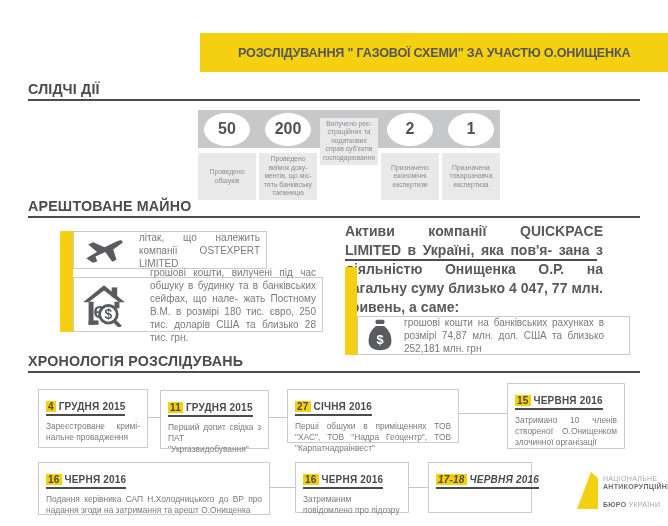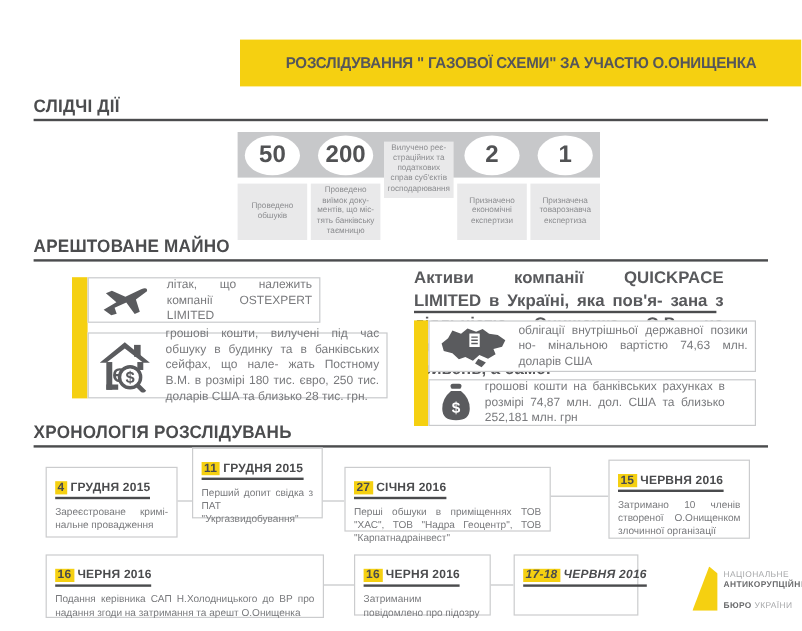--- a/index.html
+++ b/index.html
@@ -23,21 +23,21 @@
   .section-rule { position:absolute; height:2px; background:#4B4C4E; }
 
   
   .stats-wrap { position:absolute; left:198px; top:110px; width:304px; }
   .stats-band { position:absolute; left:0; top:0; width:302px; height:38px; background:#C7C8CA; }
   .stats-cols { position:relative; display:flex; gap:3px; }
   .stat-col { width:58px; display:flex; flex-direction:column; align-items:center; }
   .stat-ellipse {
     margin-top:2.5px; width:46px; height:33px; background:#fff; border-radius:50%;
     display:flex; align-items:center; justify-content:center;
-    font-weight:bold; font-size:20px; color:#515254;
+    font-weight:bold; font-size:16px; color:#515254;
   }
   .stat-caption {
     margin-top:7.5px; width:58px; height:47px; background:#E9E9EA;
     display:flex; align-items:center; justify-content:center; text-align:center;
     font-size:6.8px; line-height:1.25; color:#8B8C8F; padding:2px 3px;
   }
 
   
   .asset-bar { position:absolute; background:#F5D011; }
   .asset-box {
@@ -134,41 +134,28 @@
         <polygon class="ic" points="20,2 39,17.5 34,17.5 20,6.8 6,17.5 1,17.5"></polygon>
         <rect class="ic" x="6" y="17" width="4.5" height="21"></rect>
         <rect class="ic" x="29.5" y="17" width="4.5" height="6"></rect>
         <rect class="ic" x="6" y="34" width="9" height="4"></rect>
         <text x="10.5" y="32" font-size="15" font-weight="bold" class="ic" font-family="Liberation Sans, sans-serif">Є</text>
         <line x1="29.5" y1="34.5" x2="35" y2="40" stroke="#5A5B5E" stroke-width="3.4"></line>
         <circle cx="24" cy="28.5" r="8" fill="#ffffff" stroke="#5A5B5E" stroke-width="2.6"></circle>
         <text x="24" y="33" text-anchor="middle" font-size="12.5" font-weight="bold" class="ic" font-family="Liberation Sans, sans-serif">$</text>
       </svg>
     </span>
-    <div class="txt" style="margin-left:12px; width:180px;">грошові кошти, вилучені під час обшуку в будинку та в банківських сейфах, що нале- жать Постному В.М. в розмірі 180 тис. євро, 250 тис. доларів США та близько 28 тис. грн.</div>
+    <div class="txt" style="margin-left:24px; width:180px;">грошові кошти, вилучені під час обшуку в будинку та в банківських сейфах, що нале- жать Постному В.М. в розмірі 180 тис. євро, 250 тис. доларів США та близько 28 тис. грн.</div>
   </div>
 
   <div class="right-col-header">Активи компанії QUICKPACE LIMITED в Україні, яка пов'я- зана з діяльністю Онищенка О.Р. на загальну суму близько 4 047, 77 млн. гривень, а саме:</div>
   <div class="section-rule" style="left:345px; top:259px; width:252px; height:1.5px;"></div>
 
   <div class="asset-bar" style="left:345px; top:267px; width:12px; height:88px;"></div>
 
-  <div class="asset-box" style="left:357px; top:267px; width:273px; height:43px;">
-    <span class="ico">
-      <svg width="58" height="36" viewBox="0 0 64 40">
-        <path class="ic" d="M8 12 L12 5 L20 8 L26 3 L34 6 L40 3.5 L46 8 L54 9 L61 14 L58 20 L50 22 L52 27 L45 31 L37 27.5 L31 33 L24 29.5 L18 31.5 L12 26 L4 24 L2 17 Z"></path>
-        <path class="ic" d="M36 31 L43 34.5 L39 39 L33 35.5 Z"></path>
-        <rect x="27" y="7" width="11" height="14" rx="1" fill="#ffffff" stroke="#5A5B5E" stroke-width="1.4"></rect>
-        <line x1="29.5" y1="11" x2="35.5" y2="11" stroke="#5A5B5E" stroke-width="1.3"></line>
-        <line x1="29.5" y1="14" x2="35.5" y2="14" stroke="#5A5B5E" stroke-width="1.3"></line>
-        <line x1="29.5" y1="17" x2="35.5" y2="17" stroke="#5A5B5E" stroke-width="1.3"></line>
-      </svg>
-    </span>
-    <div class="txt" style="margin-left:8px; width:192px;">облігації внутрішньої державної  позики но- мінальною вартістю 74,63 млн. доларів США</div>
-  </div>
 
   <div class="asset-box" style="left:357px; top:316px; width:273px; height:39px;">
     <span class="ico">
       <svg width="28" height="33" viewBox="0 0 30 36">
         <path class="ic" d="M11 5.5 Q8.5 1.5 12 0.8 L18 0.8 Q21.5 1.5 19 5.5 Z"></path>
         <path class="ic" d="M10.5 7.5 Q2.5 14 2.5 23.5 Q2.5 34 15 34 Q27.5 34 27.5 23.5 Q27.5 14 19.5 7.5 Z"></path>
         <text x="15" y="27" text-anchor="middle" font-size="14" font-weight="bold" fill="#ffffff" font-family="Liberation Sans, sans-serif">$</text>
       </svg>
     </span>
     <div class="txt" style="margin-left:10px; width:200px;">грошові кошти на банківських рахунках в розмірі 74,87 млн. дол. США та близько 252,181 млн. грн</div>
@@ -176,21 +163,21 @@
 
   <div class="section-heading" style="left:28px; top:352px;">ХРОНОЛОГІЯ РОЗСЛІДУВАНЬ</div>
   <div class="section-rule" style="left:28px; top:371px; width:612px;"></div>
 
   <div class="tl-box" style="left:38px; top:389px; width:110px; height:59px;">
     <span class="tl-date"><span class="day">4</span><span> ГРУДНЯ 2015</span></span>
     <div class="tl-text">Зареєстроване кримі- нальне провадження</div>
   </div>
   <div class="connector" style="left:148px; top:417px; width:12px;"></div>
 
-  <div class="tl-box" style="left:160px; top:373px; width:109px; height:59px;">
+  <div class="tl-box" style="left:160px; top:390px; width:109px; height:59px;">
     <span class="tl-date"><span class="day">11</span><span> ГРУДНЯ 2015</span></span>
     <div class="tl-text">Перший допит свідка з ПАТ "Укргазвидобування"</div>
   </div>
   <div class="connector" style="left:269px; top:417px; width:18px;"></div>
 
   <div class="tl-box" style="left:287px; top:389px; width:172px; height:54px;">
     <span class="tl-date"><span class="day">27</span><span> СІЧНЯ 2016</span></span>
     <div class="tl-text">Перші обшуки в приміщеннях ТОВ "ХАС", ТОВ "Надра Геоцентр", ТОВ "Карпатнадраінвест"</div>
   </div>
   <div class="connector" style="left:459px; top:413px; width:48px;"></div>

